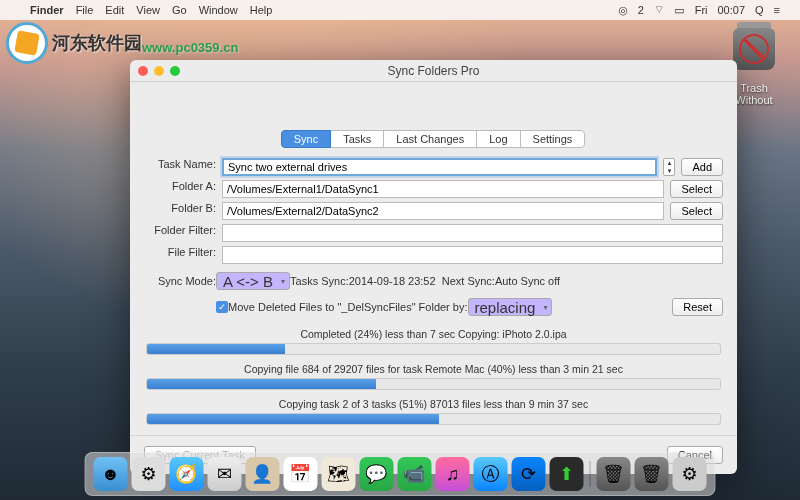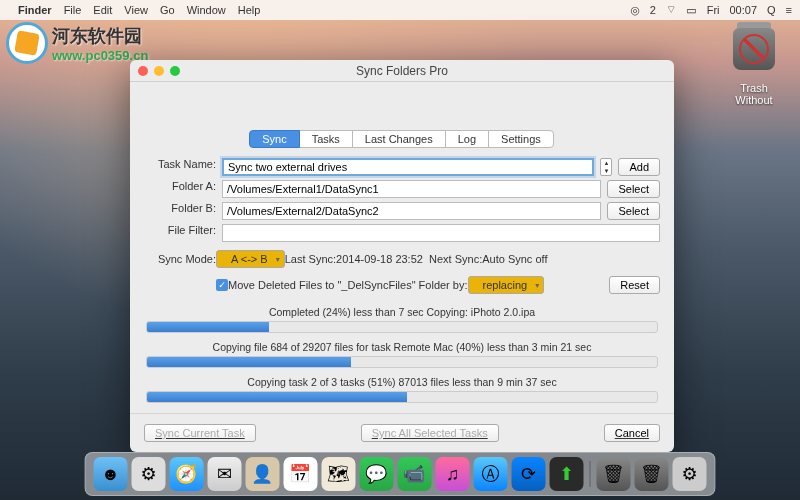--- a/index.html
+++ b/index.html
@@ -1,36 +1,36 @@
 <!DOCTYPE html>
 <html><head>
 <meta charset="utf-8">
 <style>
 * { box-sizing: border-box; margin: 0; padding: 0; font-family: -apple-system, "Helvetica Neue", Arial, sans-serif; }
 body { width: 800px; height: 500px; overflow: hidden; position: relative; background: linear-gradient(180deg, #d4a574 0%, #c89080 15%, #5a6b7a 35%, #3a4a5a 60%, #2a3540 100%); }
 .desktop { position: absolute; inset: 0; background: radial-gradient(ellipse at 30% 20%, rgba(255,200,150,0.4) 0%, transparent 40%), linear-gradient(180deg, #e8b894 0%, #c89890 12%, #6a7585 30%, #4a5868 50%, #2f3d4a 75%, #1f2a35 100%); }
-.menubar { position: absolute; top: 0; left: 0; right: 0; height: 20px; background: rgba(250,250,250,0.85); display: flex; align-items: center; padding: 0 8px; font-size: 11px; color: #333; z-index: 100; }
+.menubar { position: absolute; top: 0; left: 0; right: 0; height: 20px; background: rgba(250,250,250,0.85); display: flex; align-items: center; padding: 0 20px; font-size: 11px; color: #333; z-index: 100; }
 .menubar .apple { font-size: 13px; margin-right: 10px; }
 .menubar .mitem { margin-right: 12px; cursor: default; }
 .menubar .bold { font-weight: 600; }
 .menubar .spacer { flex: 1; }
 .menubar .right { display: flex; align-items: center; gap: 10px; }
 .menubar .right span { font-size: 11px; }
 .watermark { position: absolute; top: 22px; left: 6px; z-index: 50; display: flex; align-items: center; gap: 4px; }
 .watermark .logo { width: 42px; height: 42px; border-radius: 50%; border: 3px solid #4fa8d8; background: #fff; display: flex; align-items: center; justify-content: center; position: relative; }
 .watermark .logo::before { content: ""; position: absolute; width: 22px; height: 22px; background: #f5a623; border-radius: 4px; transform: rotate(10deg); }
-.watermark .text { display: flex; flex-direction: column; }
+.watermark .text { display: flex; flex-direction: row; align-items: flex-end; }
 .watermark .cn { font-size: 18px; font-weight: bold; color: #333; text-shadow: 1px 1px 2px rgba(255,255,255,0.7); }
 .watermark .url { font-size: 13px; color: #2fa84f; font-weight: bold; text-shadow: 1px 1px 2px rgba(255,255,255,0.6); }
 .trash-icon { position: absolute; top: 28px; right: 18px; width: 56px; text-align: center; z-index: 40; }
 .trash-icon .bin { width: 42px; height: 42px; margin: 0 auto; background: linear-gradient(180deg, #888 0%, #555 100%); border-radius: 6px 6px 8px 8px; position: relative; }
 .trash-icon .bin::before { content: ""; position: absolute; top: -6px; left: 4px; right: 4px; height: 6px; background: #999; border-radius: 3px 3px 0 0; }
 .trash-icon .bin::after { content: ""; position: absolute; inset: 6px; border: 2px solid #c33; border-radius: 50%; background: linear-gradient(45deg, transparent 45%, #c33 45%, #c33 55%, transparent 55%); }
 .trash-icon .lbl { color: #fff; font-size: 11px; margin-top: 12px; text-shadow: 0 1px 2px rgba(0,0,0,0.7); }
-.window { position: absolute; top: 60px; left: 130px; width: 544px; background: #ececec; border-radius: 6px; box-shadow: 0 10px 40px rgba(0,0,0,0.5); z-index: 60; font-size: 11px; color: #333; }
+.window { position: absolute; top: 60px; left: 130px; width: 607px; background: #ececec; border-radius: 6px; box-shadow: 0 10px 40px rgba(0,0,0,0.5); z-index: 60; font-size: 11px; color: #333; }
 .titlebar { height: 22px; display: flex; align-items: center; padding: 0 8px; border-bottom: 1px solid #d0d0d0; position: relative; }
 .traffic { display: flex; gap: 6px; }
 .traffic span { width: 10px; height: 10px; border-radius: 50%; }
 .tl-close { background: #ff5f56; }
 .tl-min { background: #ffbd2e; }
 .tl-max { background: #27c93f; }
 .titlebar .title { position: absolute; left: 0; right: 0; text-align: center; font-size: 12px; color: #444; pointer-events: none; }
 .tabs { display: flex; justify-content: center; padding: 8px 0 6px; gap: 0; }
 .tabs .tab { padding: 2px 12px; background: #fff; border: 1px solid #bbb; font-size: 11px; cursor: default; margin-left: -1px; margin-top: 40px; }
 .tabs .tab:first-child { border-radius: 4px 0 0 4px; }
@@ -40,27 +40,27 @@
 .row { display: flex; align-items: flex-start; margin-bottom: 4px; gap: 6px; }
 .row .lbl { width: 72px; text-align: right; font-size: 11px; }
 .row input[type=text] { flex: 1; height: 18px; border: 1px solid #bbb; background: #fff; padding: 7px 4px; font-size: 11px; }
 .row input.hl { border: 2px solid #6fa8dc; outline: 2px solid rgba(100,160,220,0.3); }
 .btn { height: 18px; padding: 0 10px; background: linear-gradient(#fff,#eee); border: 1px solid #aaa; border-radius: 3px; font-size: 11px; cursor: default; }
 .btn.disabled { color: #aaa; }
 .stepper { width: 12px; height: 18px; display: flex; flex-direction: column; border: 1px solid #aaa; border-radius: 2px; background: #fff; }
 .stepper span { flex: 1; font-size: 6px; text-align: center; line-height: 8px; }
 .syncrow { display: flex; align-items: center; gap: 0; padding: 4px 0; font-size: 11px; }
 .syncrow .lbl { width: 72px; text-align: right; }
-.select { height: 18px; background: #eab308; border: 1px solid #aaa; border-radius: 3px; padding: 0 16px 0 14px; font-size: 11px; position: relative; display: inline-flex; align-items: center; }
+.select { height: 18px; background: #c4b5fd; border: 1px solid #aaa; border-radius: 3px; padding: 0 16px 0 6px; font-size: 15px; position: relative; display: inline-flex; align-items: center; }
 .select::after { content: "▾"; position: absolute; right: 4px; font-size: 8px; color: #666; }
 .chk { width: 12px; height: 12px; background: #4a90e2; border-radius: 2px; display: inline-flex; align-items: center; justify-content: center; color: #fff; font-size: 9px; }
 .status { text-align: center; font-size: 10.5px; margin: 8px 0 3px; color: #333; }
 .progress { height: 12px; background: #e8e8e8; border: 1px solid #ccc; border-radius: 3px; overflow: hidden; margin: 0 2px; }
 .progress .bar { height: 100%; background: linear-gradient(180deg, #5aa0e8, #3a7fd0); }
-.footer { display: flex; justify-content: space-between; padding: 10px 14px; border-top: 1px solid #d5d5d5; text-decoration: underline; }
+.footer { display: flex; justify-content: space-between; padding: 10px 14px; border-top: 1px solid #d5d5d5; }
 .dock { position: absolute; bottom: 4px; left: 50%; transform: translateX(-50%); background: rgba(220,220,220,0.55); border-radius: 8px; padding: 4px 8px; display: flex; gap: 4px; z-index: 80; border: 1px solid rgba(255,255,255,0.3); }
 .dock .di { width: 34px; height: 34px; border-radius: 7px; display: flex; align-items: center; justify-content: center; font-size: 18px; background: linear-gradient(180deg,#eee,#ccc); }
 .dock .sep { width: 1px; background: rgba(0,0,0,0.3); margin: 4px 2px; }
 </style>
 </head>
 <body>
 
 <div class="desktop"></div>
 
 <div class="menubar">
@@ -130,30 +130,34 @@
       <span class="lbl">Folder A:</span>
       <input type="text" value="/Volumes/External1/DataSync1" style="">
       <button class="btn">Select</button>
     </div>
     <div class="row">
       <span class="lbl">Folder B:</span>
       <input type="text" value="/Volumes/External2/DataSync2" style="">
       <button class="btn">Select</button>
     </div>
     <div class="row">
+      <span class="lbl">Folder Filter:</span>
+      <input type="text" value="" style="">
+    </div>
+    <div class="row">
       <span class="lbl">File Filter:</span>
       <input type="text" value="" style="">
     </div>
 
     <div class="syncrow">
       <span class="lbl">Sync Mode:</span>
       <span class="select">
           <span>A &lt;-&gt; B</span>
         </span>
-      <span>Last Sync:</span>
+      <span>Tasks Sync:</span>
       <span>2014-09-18 23:52</span>
       &nbsp;&nbsp;
       <span>Next Sync:</span>
       <span>Auto Sync off</span>
     </div>
     <div class="syncrow">
       <span class="lbl"></span>
       <span class="chk">✓</span>
       <span>Move Deleted Files to "_DelSyncFiles" Folder by:</span>
       <span class="select">
@@ -174,21 +178,20 @@
       </div>
 
     <div class="status">Copying task 2 of 3 tasks (51%) 87013 files less than 9 min 37 sec</div>
     <div class="progress">
         <div class="bar" style="width:51%"></div>
       </div>
   </div>
 
   <div class="footer">
     <button class="btn disabled">Sync Current Task</button>
-    <button class="btn disabled">Sync All Selected Tasks</button>
     <button class="btn">Cancel</button>
   </div>
 </div>
 
 <div class="dock">
   <div class="di" style="background:linear-gradient(#6ec0f5,#3a8fd0)">☻</div>
   <div class="di" style="background:#ddd">⚙</div>
   <div class="di" style="background:linear-gradient(#5ac8fa,#1e90ff)">🧭</div>
   <div class="di" style="background:linear-gradient(#eee,#ccc)">✉</div>
   <div class="di" style="background:#d8c7a8">👤</div>

